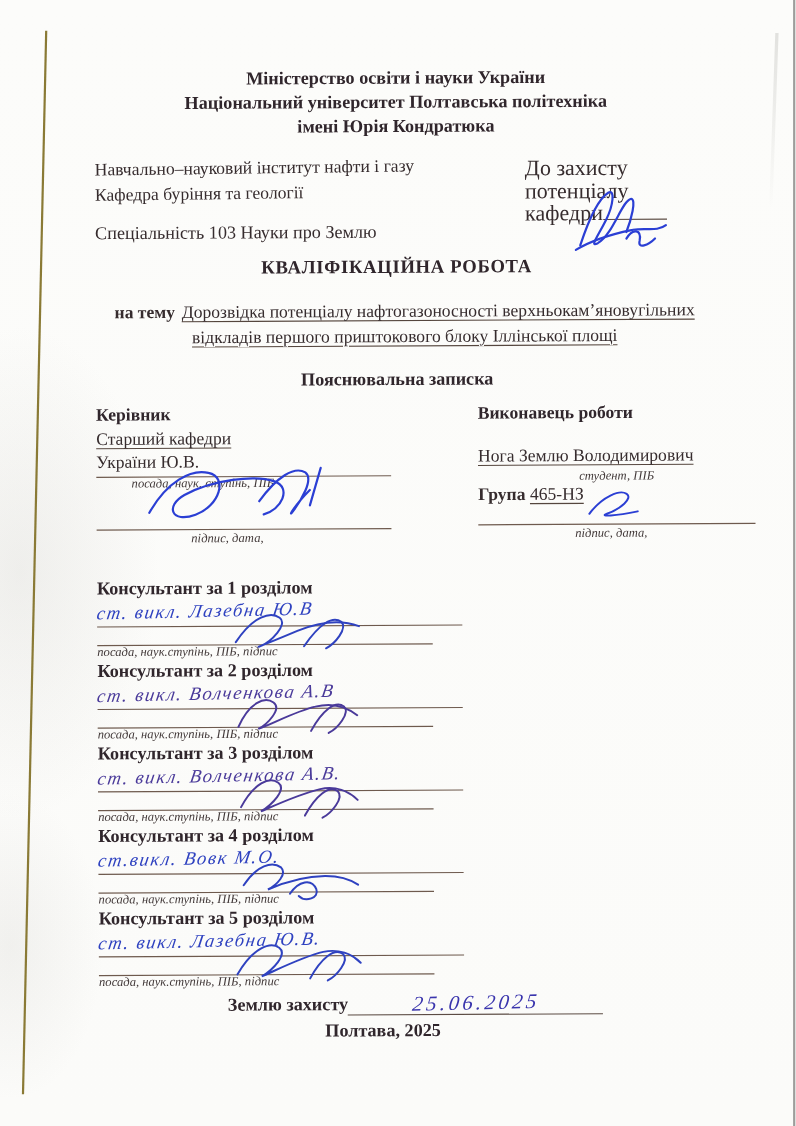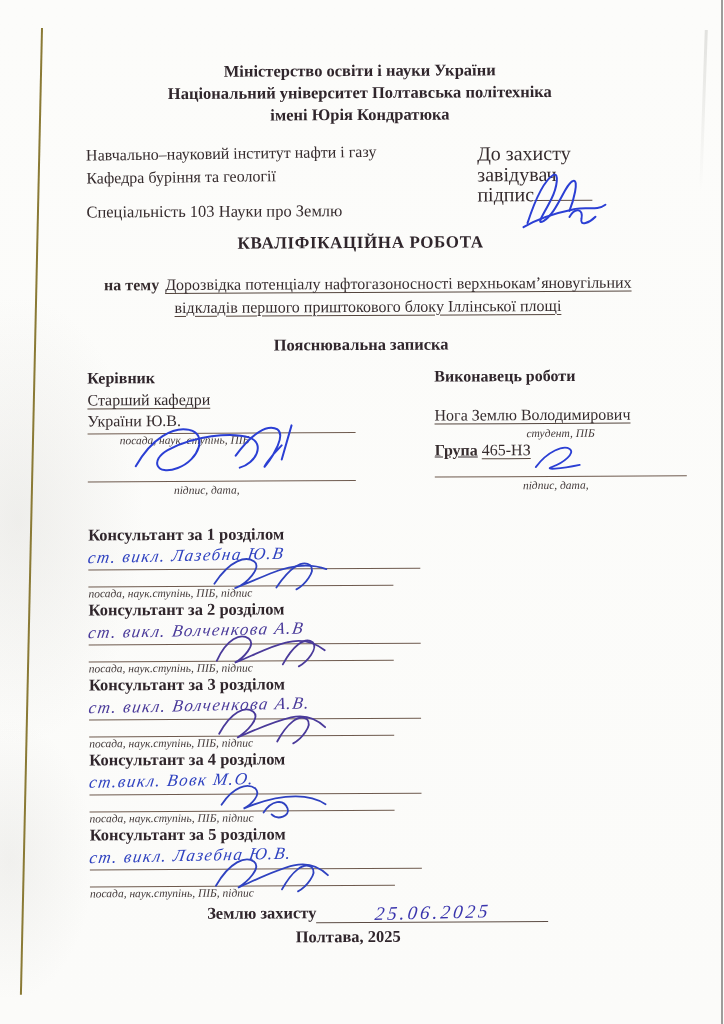--- a/index.html
+++ b/index.html
@@ -20,21 +20,21 @@
   .edge-right {
     position:absolute; top:0; left:721px; width:1.5px; height:1024px; background:#9d9d9b;
   }
   .smudge-tr {
     position:absolute; top:30px; left:702px; width:3px; height:160px;
     background:linear-gradient(#c7c7c3, rgba(0,0,0,0)); transform:rotate(2deg); opacity:.5;
   }
   .content { position:absolute; inset:0; transform:rotate(-0.3deg); }
 
   .center { text-align:center; }
-  .bold { font-weight:bold;text-decoration:underline; }
+  .bold { font-weight:bold; }
   .abs { position:absolute; }
 
   .header { top:60px; left:0; right:0; font-weight:bold; font-size:16.5px; line-height:22px; color:#30262c; }
   .institute { top:141px; left:88px; font-size:16px; line-height:23px; transform:rotate(-0.45deg); }
   .approval { top:144px; left:479px; font-size:20px; line-height:20.5px; }
   .approval-rule { display:inline-block; width:58px; border-bottom:1.4px solid #5c4c44; height:14px; }
   .approval-sig { position:absolute; top:22px; left:36px; overflow:visible; }
 
   .specialty { top:201px; left:88px; font-size:16.5px; }
   .worktype { top:233px; left:0; right:0; font-weight:bold; font-size:17px; letter-spacing:.6px; color:#30262c; }
@@ -97,23 +97,23 @@
       <div>імені Юрія Кондратюка</div>
     </div>
 
     <div class="abs institute">
       <div>Навчально–науковий інститут нафти і газу</div>
       <div>Кафедра буріння та геології</div>
     </div>
 
     <div class="abs approval">
       <div>До захисту</div>
-      <div>завідувач</div>
+      <div>потенціалу</div>
       <div>
-        <span>підпис</span><span class="approval-rule"></span>
+        <span>кафедри</span><span class="approval-rule"></span>
       </div>
       <svg class="approval-sig" width="100" height="70">
         <g fill="none" stroke="#2b3fd4" stroke-width="2" stroke-linecap="round">
           <path d="M14,58 C22,34 30,16 40,10 C46,7 44,22 38,34 C30,50 22,60 30,56 C44,48 52,18 60,16 C66,15 60,36 56,46"></path>
           <path d="M10,62 C30,50 52,46 62,44 C74,42 84,46 92,40"></path>
           <path d="M56,52 c6,-10 14,-8 12,2 c-2,8 8,4 14,-2"></path>
         </g>
       </svg>
     </div>
 

